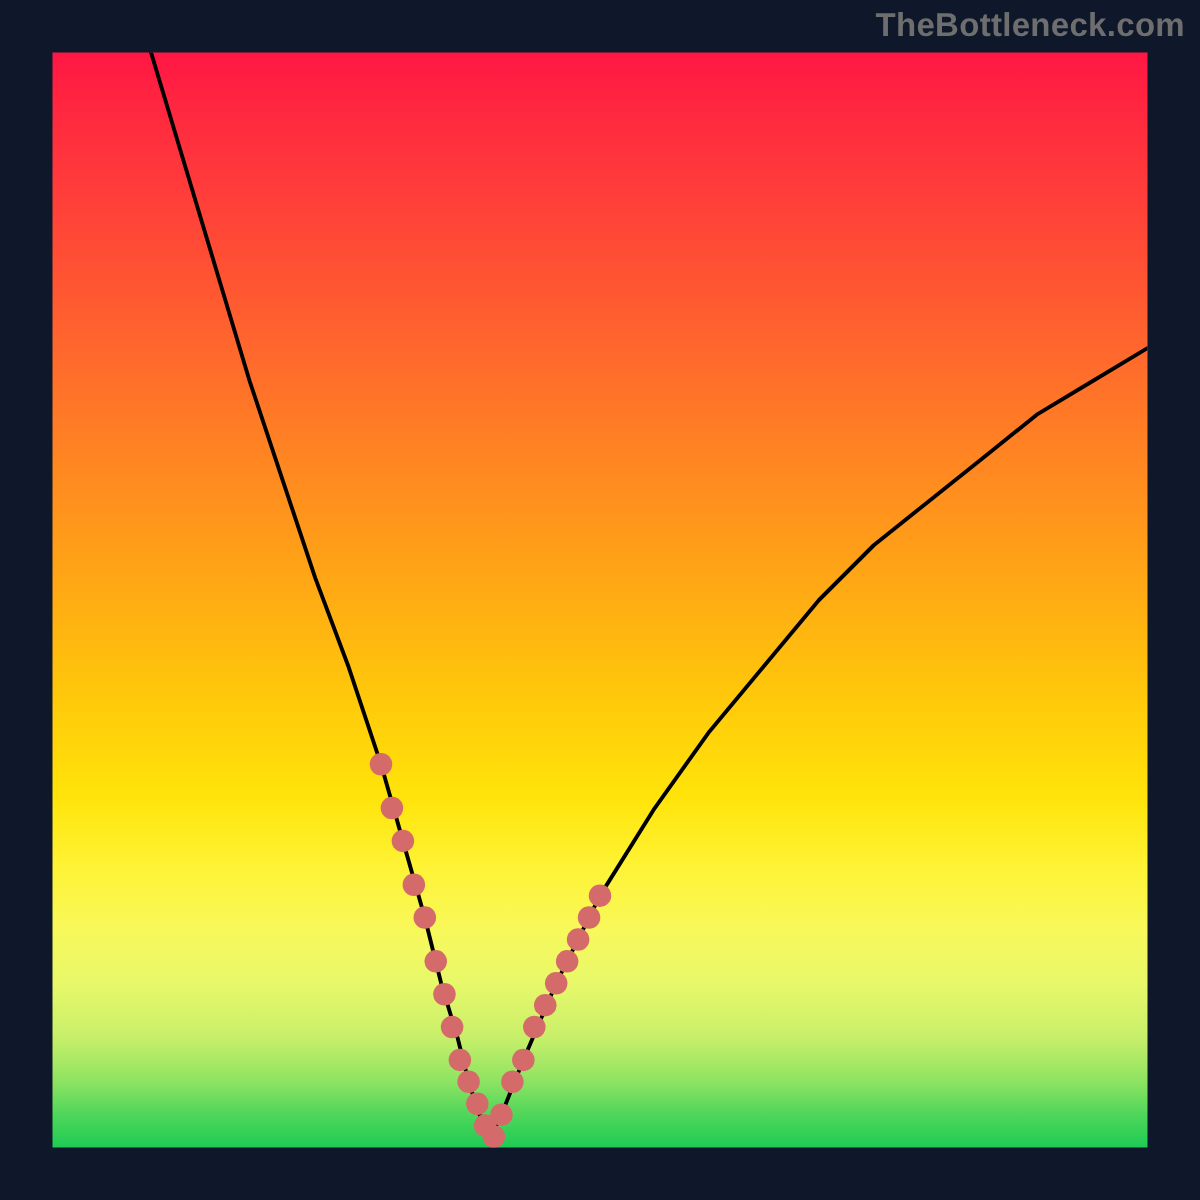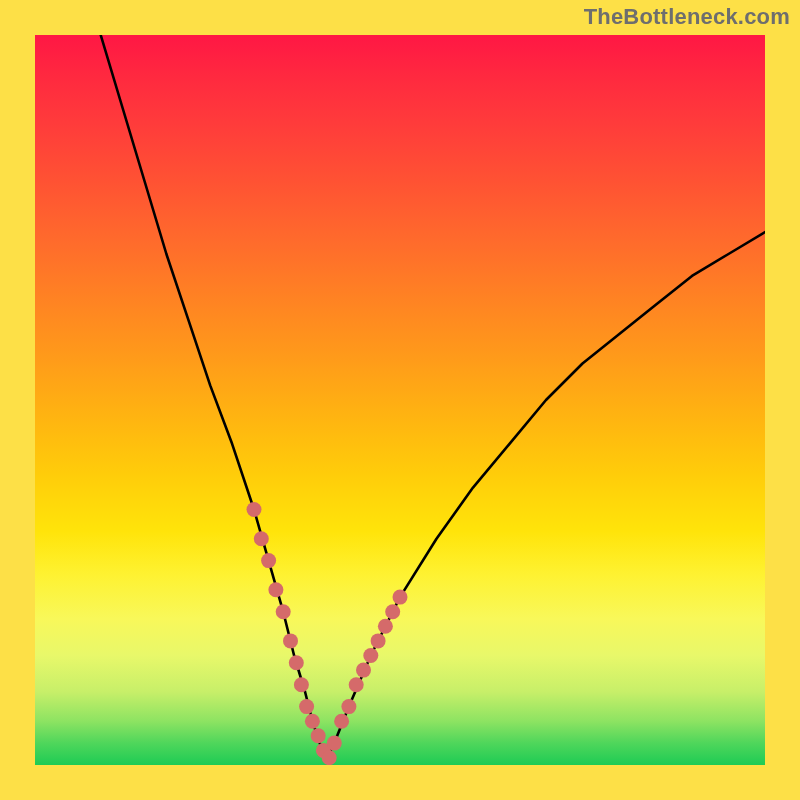--- a/index.html
+++ b/index.html
@@ -10,21 +10,21 @@
     overflow: hidden;
     background: #000;
     font-family: Arial, Helvetica, sans-serif;
   }
   .frame {
     position: absolute;
     left: 0;
     top: 0;
     width: 800px;
     height: 800px;
-    background: #fde047;
+    background: #0f172a;
   }
   .plot {
     position: absolute;
     left: 35px;
     top: 35px;
     width: 730px;
     height: 730px;
     
     background: linear-gradient(to bottom,
       #ff1744 0%,

